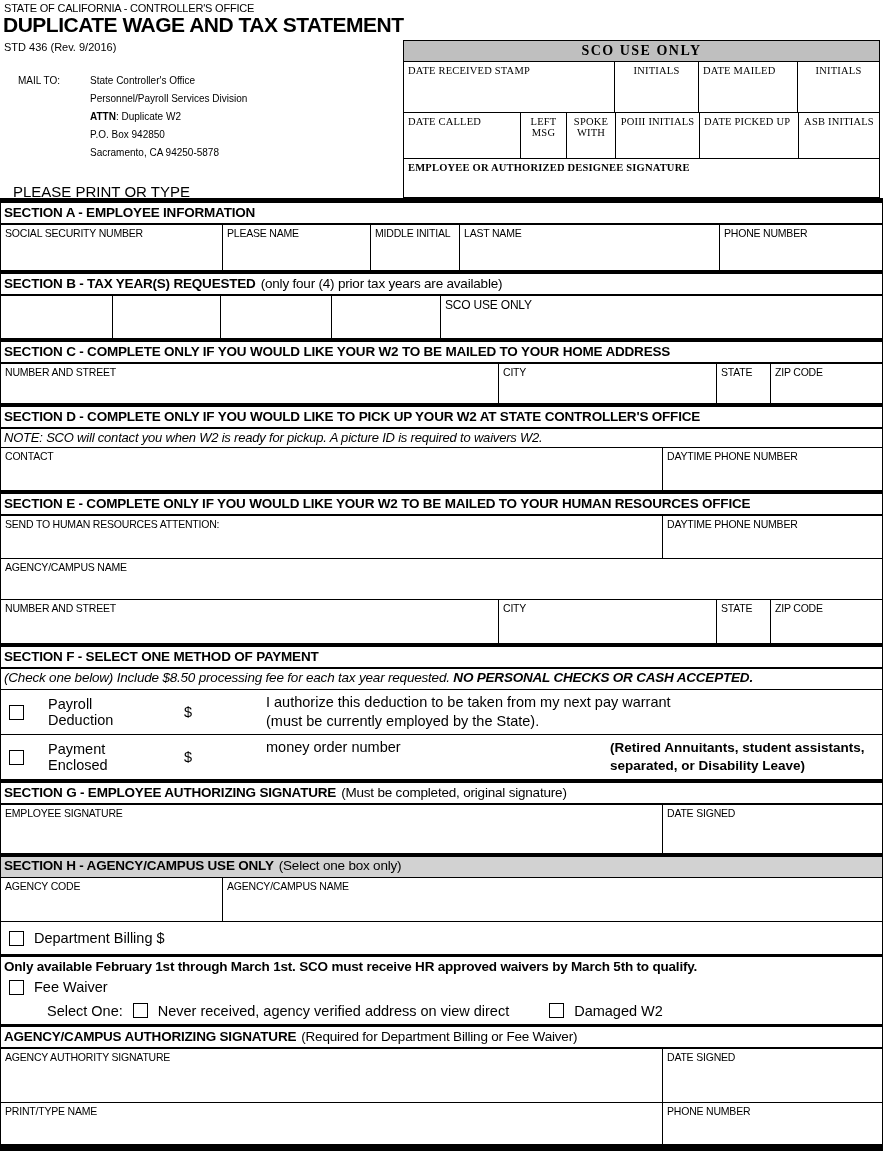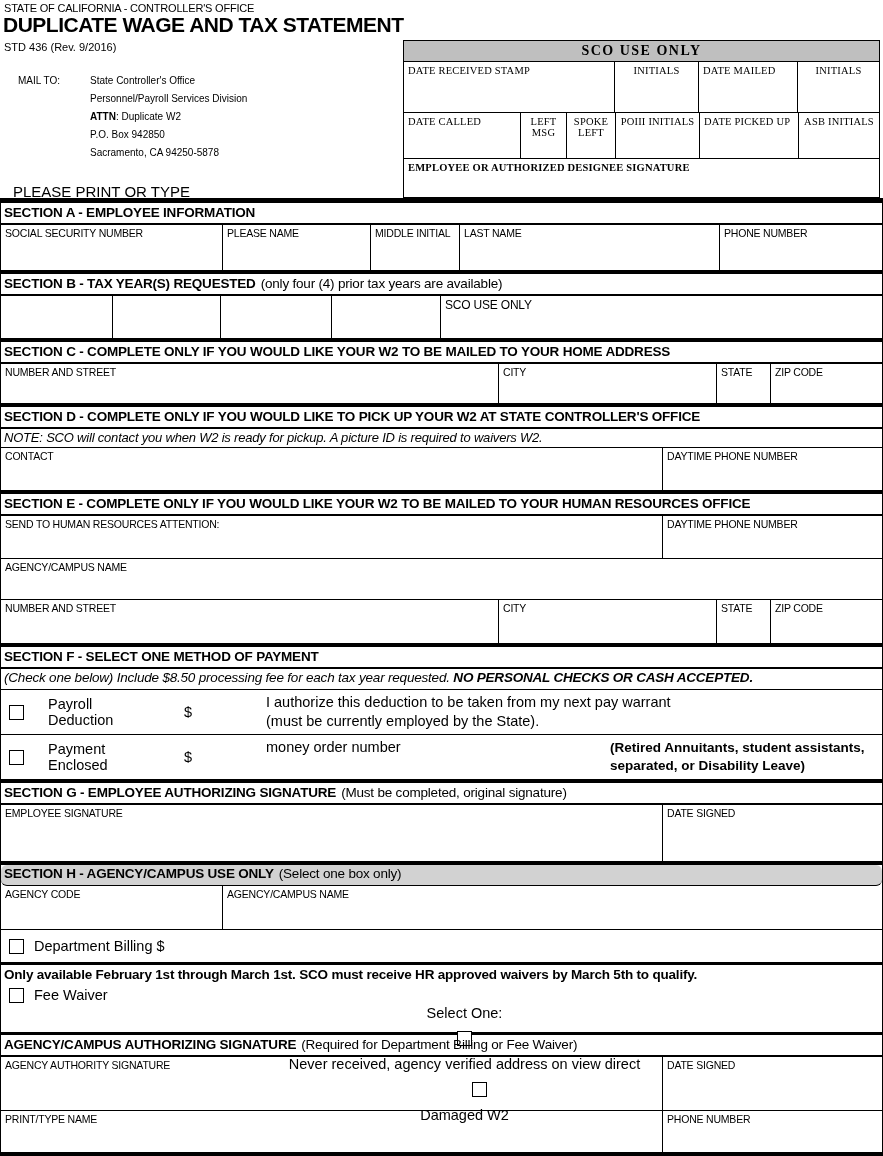--- a/index.html
+++ b/index.html
@@ -50,27 +50,27 @@
   
   .cb { width:15px; height:15px; border:1px solid #000; display:inline-block; background:#fff; flex:none; }
   .pay-row { display:flex; font-size:14.5px; }
   .pay-left { width:265px; display:flex; align-items:center; padding-left:8px; gap:24px; }
   .pay-lbl { width:112px; }
   .pay-desc { flex:1; line-height:19px; padding-top:3px; }
   .pay-note { width:272px; font-weight:700; font-size:13.5px; line-height:18px; padding-top:4px; padding-right:2px; }
 
   .dept-row { height:32px; display:flex; align-items:center; padding-left:8px; gap:10px; font-size:14.5px; }
   .sec-h-bar { height:21px; background:#d2d2d2; border-bottom:1px solid #000; padding:1px 3px 0;
-               font-size:13.5px; font-weight:700; letter-spacing:-0.2px;border-radius:6px; }
+               font-size:13.5px; font-weight:700; letter-spacing:-0.2px; }
   .sec-h-bar .rest { font-weight:400; margin-left:5px; }
   .thin-sec { border-bottom:3px solid #000; }
 
   .waiver-note { height:20px; padding:2px 3px 0; font-weight:700; font-size:13.5px; letter-spacing:-0.2px; }
   .fee-row { height:20px; display:flex; align-items:center; padding-left:8px; gap:10px; font-size:14.5px; }
-  .select-row { height:27px; display:flex; align-items:center; padding-left:46px; gap:10px; font-size:14.5px;flex-direction:column; }
+  .select-row { height:27px; display:flex; align-items:center; padding-left:46px; gap:10px; font-size:14.5px; }
   .opt2-gap { margin-left:30px; }
 
   .bottom-bar { height:7px; background:#000; }
 </style>
 </head>
 <body>
 
 <div class="hdr">
   <div class="state-line">STATE OF CALIFORNIA - CONTROLLER'S OFFICE</div>
   <div class="form-title">DUPLICATE WAGE AND TAX STATEMENT</div>
@@ -92,21 +92,21 @@
     <div class="sco-title">SCO USE ONLY</div>
     <div class="sco-row sco-r1">
       <div class="sco-cell" style="width:211px"><span>DATE RECEIVED STAMP</span></div>
       <div class="sco-cell ctr" style="width:84px"><span>INITIALS</span></div>
       <div class="sco-cell" style="width:99px"><span>DATE MAILED</span></div>
       <div class="sco-cell ctr"><span>INITIALS</span></div>
     </div>
     <div class="sco-row sco-r2">
       <div class="sco-cell" style="width:117px"><span>DATE CALLED</span></div>
       <div class="sco-cell ctr" style="width:46px"><span>LEFT MSG</span></div>
-      <div class="sco-cell ctr" style="width:49px"><span>SPOKE LEFT</span></div>
+      <div class="sco-cell ctr" style="width:49px"><span>SPOKE WITH</span></div>
       <div class="sco-cell ctr" style="width:84px"><span>POIII INITIALS</span></div>
       <div class="sco-cell" style="width:99px"><span>DATE PICKED UP</span></div>
       <div class="sco-cell ctr"><span>ASB INITIALS</span></div>
     </div>
     <div class="sco-row sco-r3">
       <div class="sco-cell" style="font-weight:700"><span>EMPLOYEE OR AUTHORIZED DESIGNEE SIGNATURE</span></div>
     </div>
   </div>
 </div>
 
@@ -195,21 +195,21 @@
       </div>
       <div class="pay-note">
         <div>(Retired Annuitants, student assistants,</div>
         <div>separated, or Disability Leave)</div>
       </div>
     </div>
   </div>
 
   <div class="sec">
     <div class="sec-hdr"><span>SECTION G - EMPLOYEE AUTHORIZING SIGNATURE</span><span class="rest">(Must be completed, original signature)</span></div>
-    <div class="grid" style="height:56px">
+    <div class="grid" style="height:48px">
       <div class="cell" style="width:662px"><span>EMPLOYEE SIGNATURE</span></div>
       <div class="cell"><span>DATE SIGNED</span></div>
     </div>
   </div>
 
   <div class="thin-sec">
     <div class="sec-h-bar"><span>SECTION H - AGENCY/CAMPUS USE ONLY</span><span class="rest">(Select one box only)</span></div>
     <div class="grid bb1" style="height:44px">
       <div class="cell" style="width:222px"><span>AGENCY CODE</span></div>
       <div class="cell"><span>AGENCY/CAMPUS NAME</span></div>

